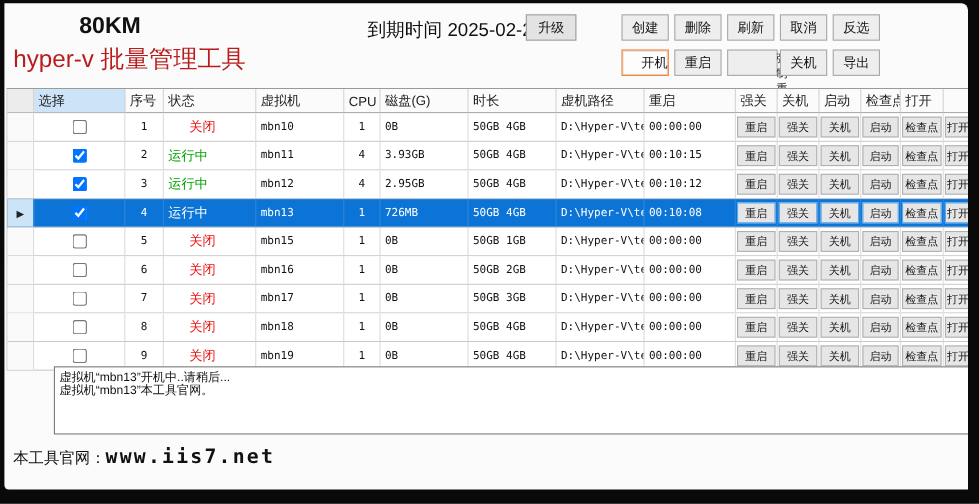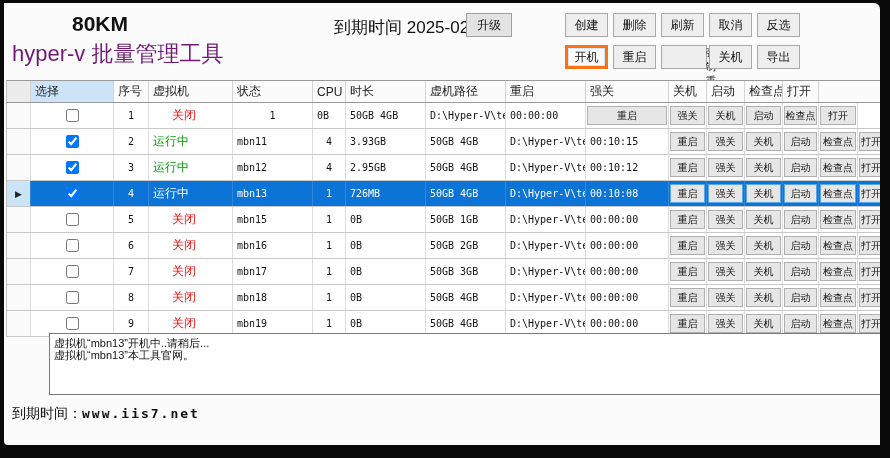--- a/index.html
+++ b/index.html
@@ -2,31 +2,31 @@
 <html><head>
 <meta charset="utf-8">
 <style>
   html,body{margin:0;padding:0;}
   body{width:890px;height:458px;background:#0a0a0a;position:relative;overflow:hidden;
        font-family:"Liberation Sans",sans-serif;}
   .window{position:absolute;left:4px;top:3px;width:876px;height:442px;background:#fbfbfb;
           border-radius:0 6px 0 4px;overflow:hidden;}
   
   .brand{position:absolute;left:68px;top:9px;font-size:21px;font-weight:bold;color:#111;}
-  .app-title{position:absolute;left:8px;top:36px;font-size:22px;color:#701a75;}
+  .app-title{position:absolute;left:8px;top:36px;font-size:22px;color:#b91c1c;}
   .expiry{position:absolute;left:330px;top:13px;font-size:17px;color:#111;}
   .btn{background:#e3e3e3;border:1px solid #9f9f9f;font-size:12px;color:#111;
        font-family:"Liberation Sans",sans-serif;cursor:pointer;padding:0;}
-  .upgrade{position:absolute;left:462px;top:10px;width:46px;height:24px;}
+  .upgrade{position:absolute;left:474px;top:10px;width:46px;height:24px;}
   .toolbar{position:absolute;left:561px;top:10px;width:236px;height:56px;
            display:grid;grid-template-columns:repeat(5,43px);grid-template-rows:24px 24px;
            column-gap:5px;row-gap:8px;}
   .toolbar .btn{width:43px;height:24px;background:#eee;border:1px solid #a8a8a8;}
   .toolbar .btn.small{font-size:10px;padding-left:44px;}
-  .toolbar .btn.focused{border:3px solid #f97316;box-shadow:inset 0 0 0 1px #cfe6f8;background:#fdfdfd;}
+  .toolbar .btn.focused{border:1px solid #f97316;box-shadow:inset 0 0 0 1px #cfe6f8;background:#fdfdfd;text-align:right;}
   
   .table{position:absolute;left:2px;top:77px;width:878px;background:#fff;
          border-top:1px solid #9a9a9a;border-left:1px solid #bfbfbf;border-right:1px solid #bfbfbf;}
   .grid{display:grid;grid-template-columns:24px 83px 35px 84px 80px 33px 80px 80px 80px 83px 38px 38px 38px 36px 39px 27px;}
   .thead{height:21px;background:#fbfbfb;border-bottom:1px solid #9a9a9a;}
   .hcell{font-size:12px;color:#222;display:flex;align-items:center;padding-left:4px;
          border-right:1px solid #d4d4d4;overflow:hidden;white-space:nowrap;}
   .hcell.ind{background:#ececec;}
   .hcell.sel{background:#cde3f7;}
   .trow{height:25px;border-bottom:1px solid #c9c9c9;background:#fff;}
@@ -45,21 +45,21 @@
   .btncell{padding:0 1px;justify-content:center;}
   .rowbtn{width:100%;height:19px;background:#e6e6e6;border:1px solid #b0b0b0;font-size:10px;
           color:#111;font-family:"Liberation Sans",sans-serif;cursor:pointer;padding:0;
           overflow:hidden;white-space:nowrap;}
   .trow.selected .rowbtn{border-color:#5aa7e8;}
   
   .logbox{position:absolute;left:1px;top:330px;width:874px;height:62px;background:#fff;
           border:1px solid #7a7a7a;font-size:11px;line-height:12px;color:#111;
           padding:3px 4px;box-sizing:border-box;overflow:hidden;margin-left:44px;}
   .footer{position:absolute;left:8px;top:402px;font-size:14px;color:#111;}
-  .footer .site{font-weight:bold;letter-spacing:2px;font-family:"DejaVu Sans Mono",monospace;font-size:13px;}
+  .footer .site{font-weight:bold;letter-spacing:2px;font-family:"DejaVu Sans Mono",monospace;font-size:18px;}
 </style>
 </head>
 <body>
 
 <div class="window">
 
   <div class="brand">80KM</div>
   <div class="app-title">
     <span>hyper-v 批量管理工具</span>
   </div>
@@ -81,40 +81,42 @@
     <button class="btn small">强制重启</button>
     <button class="btn">关机</button>
     <button class="btn">导出</button>
   </div>
 
   <div class="table">
     <div class="thead grid">
       <div class="hcell ind"></div>
       <div class="hcell sel">选择</div>
       <div class="hcell">序号</div>
+      <div class="hcell">状态</div>
       <div class="hcell">虚拟机</div>
-      <div class="hcell">状态</div>
       <div class="hcell">CPU</div>
+      <div class="hcell">磁盘(G)</div>
       <div class="hcell">时长</div>
       <div class="hcell">虚机路径</div>
       <div class="hcell">重启</div>
       <div class="hcell">强关</div>
       <div class="hcell">关机</div>
       <div class="hcell">启动</div>
       <div class="hcell">检查点</div>
       <div class="hcell">打开</div>
     </div>
     <div>
         <div class="trow grid">
           <div class="cell indcell"></div>
           <div class="cell center">
             <input type="checkbox" style="">
           </div>
           <div class="cell center mono">1</div>
           <div class="cell st-closed">关闭</div>
+          <div class="cell mono">mbn10</div>
           <div class="cell center mono">1</div>
           <div class="cell mono">0B</div>
           <div class="cell mono">50GB 4GB</div>
           <div class="cell mono">D:\Hyper-V\tes...</div>
           <div class="cell mono">00:00:00</div>
           <div class="cell btncell">
             <button class="rowbtn">重启</button>
           </div>
           <div class="cell btncell">
             <button class="rowbtn">强关</button>
@@ -390,16 +392,16 @@
         </div>
       </div>
   </div>
 
   <div class="logbox">
     <div>虚拟机“mbn13”开机中..请稍后...</div>
     <div>虚拟机“mbn13”本工具官网。</div>
   </div>
 
   <div class="footer">
-    <span>到期时间：</span><span class="site">www.iis7.net</span>
+    <span>本工具官网：</span><span class="site">www.iis7.net</span>
   </div>
 
 </div>
 
 </body></html>

